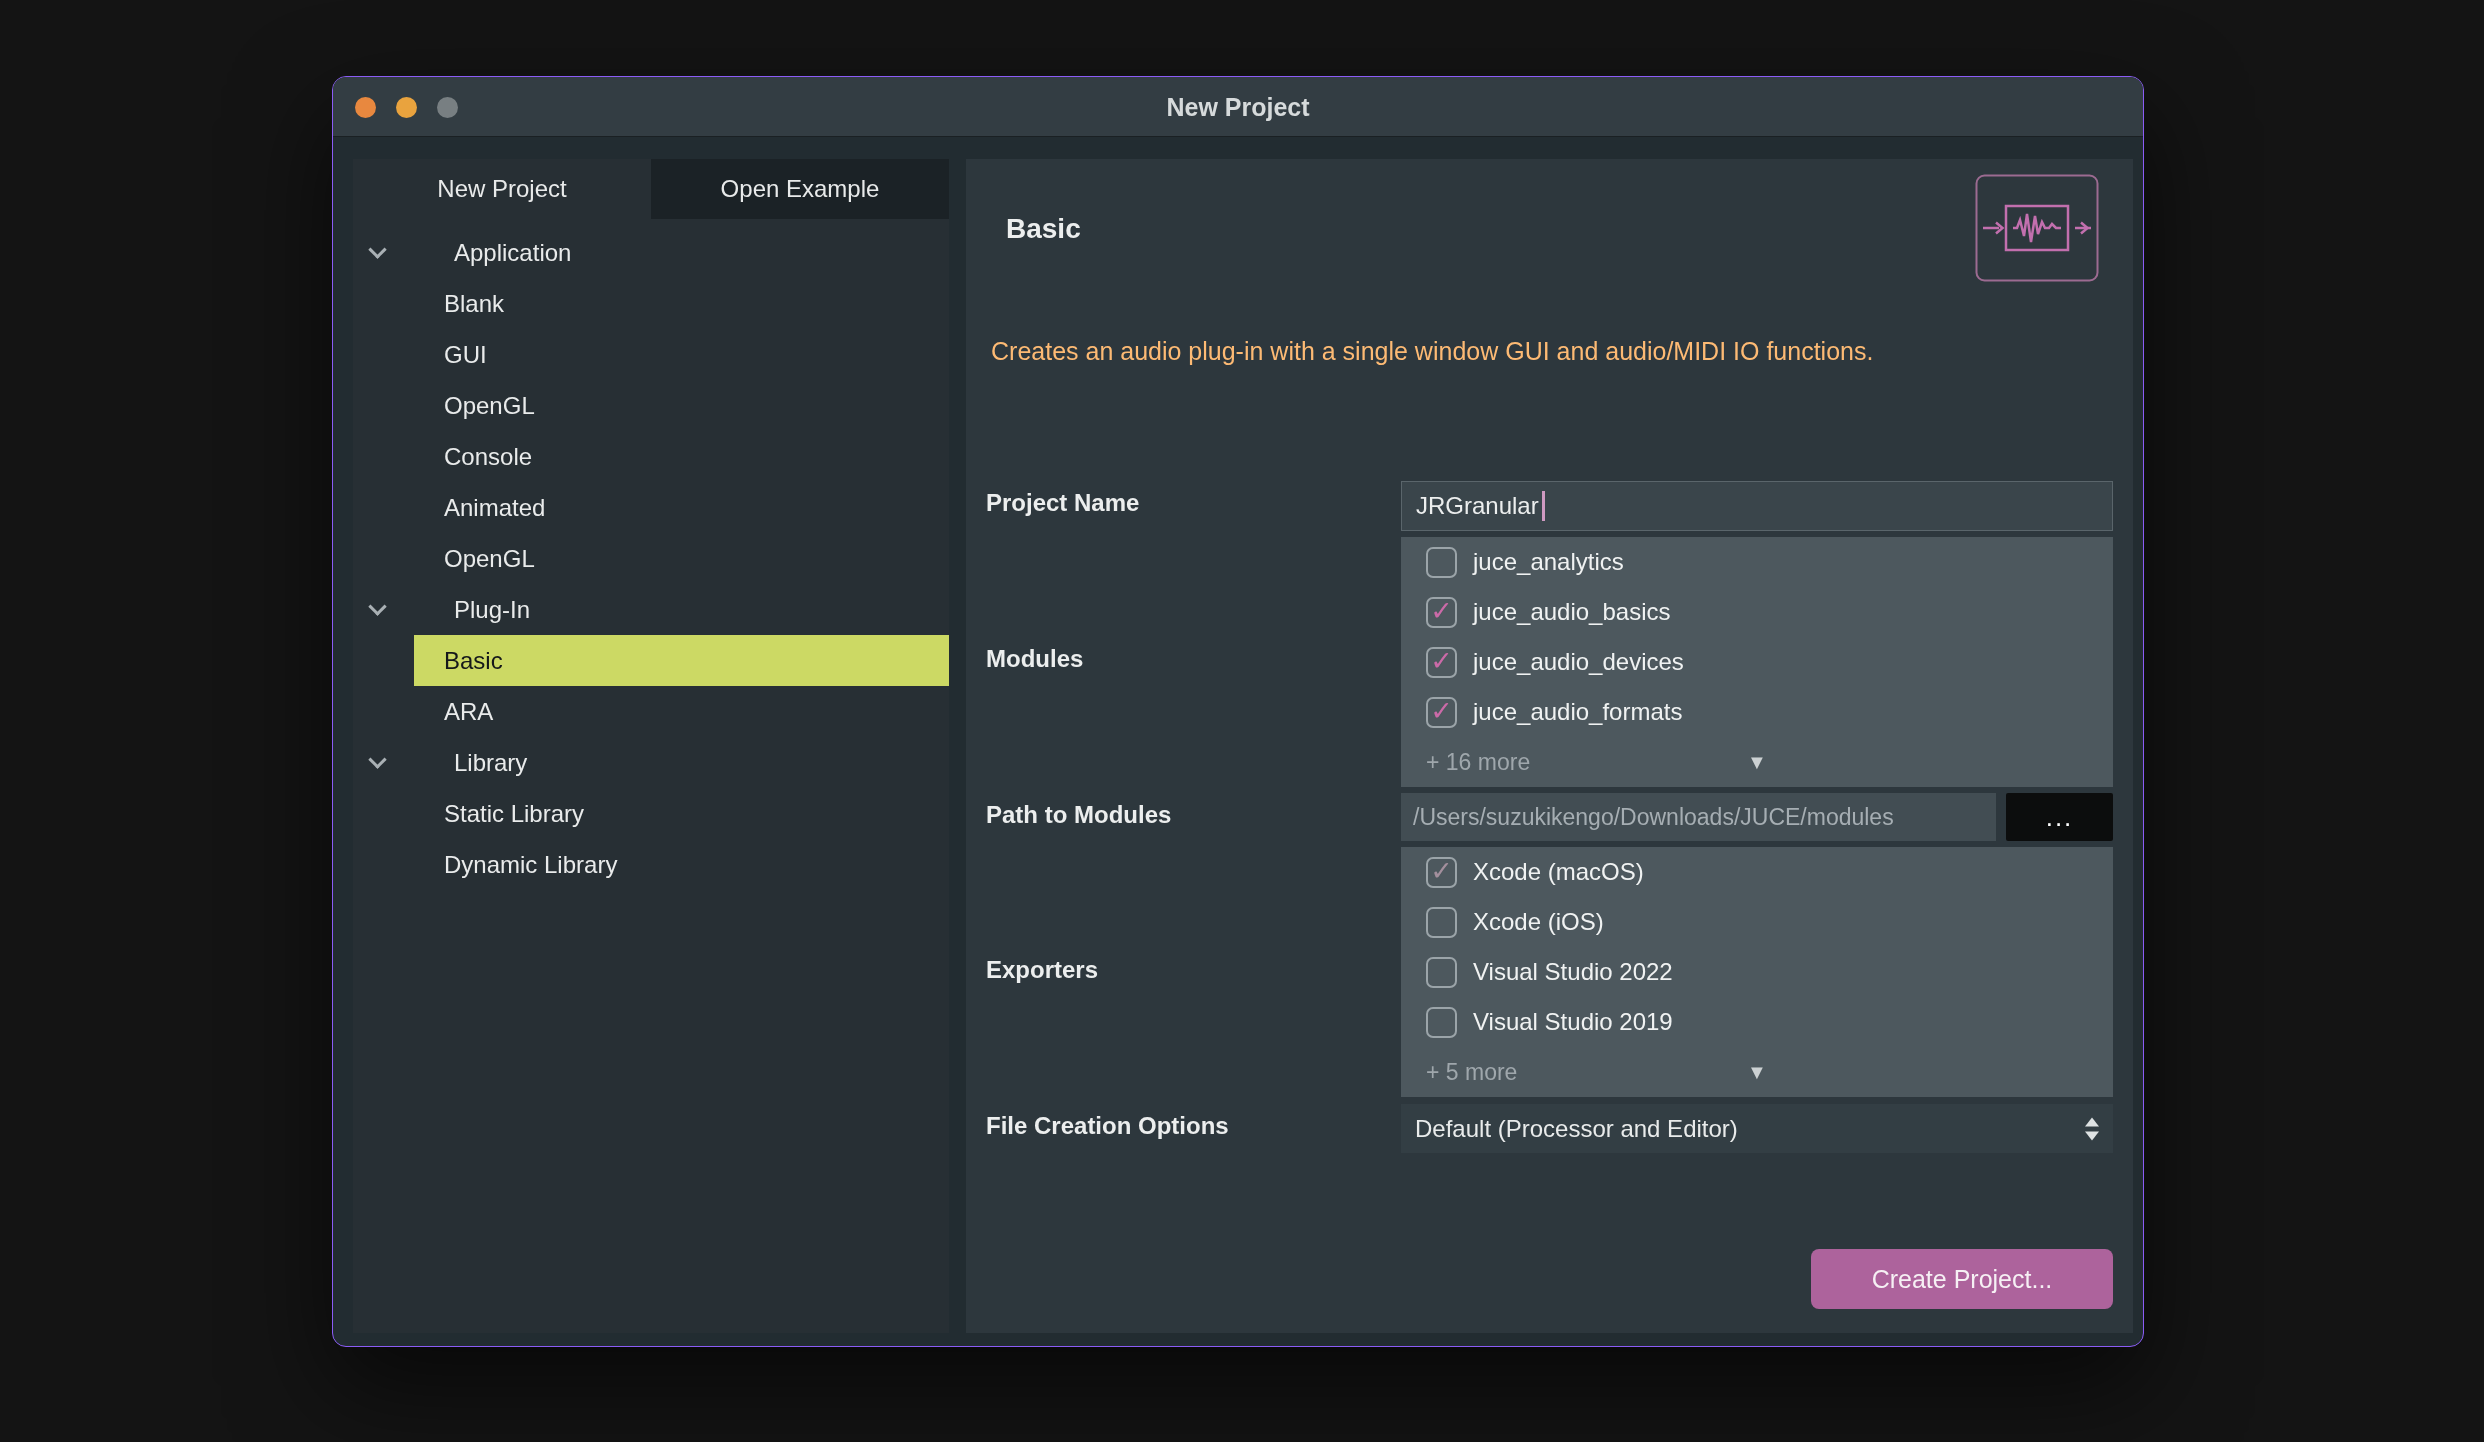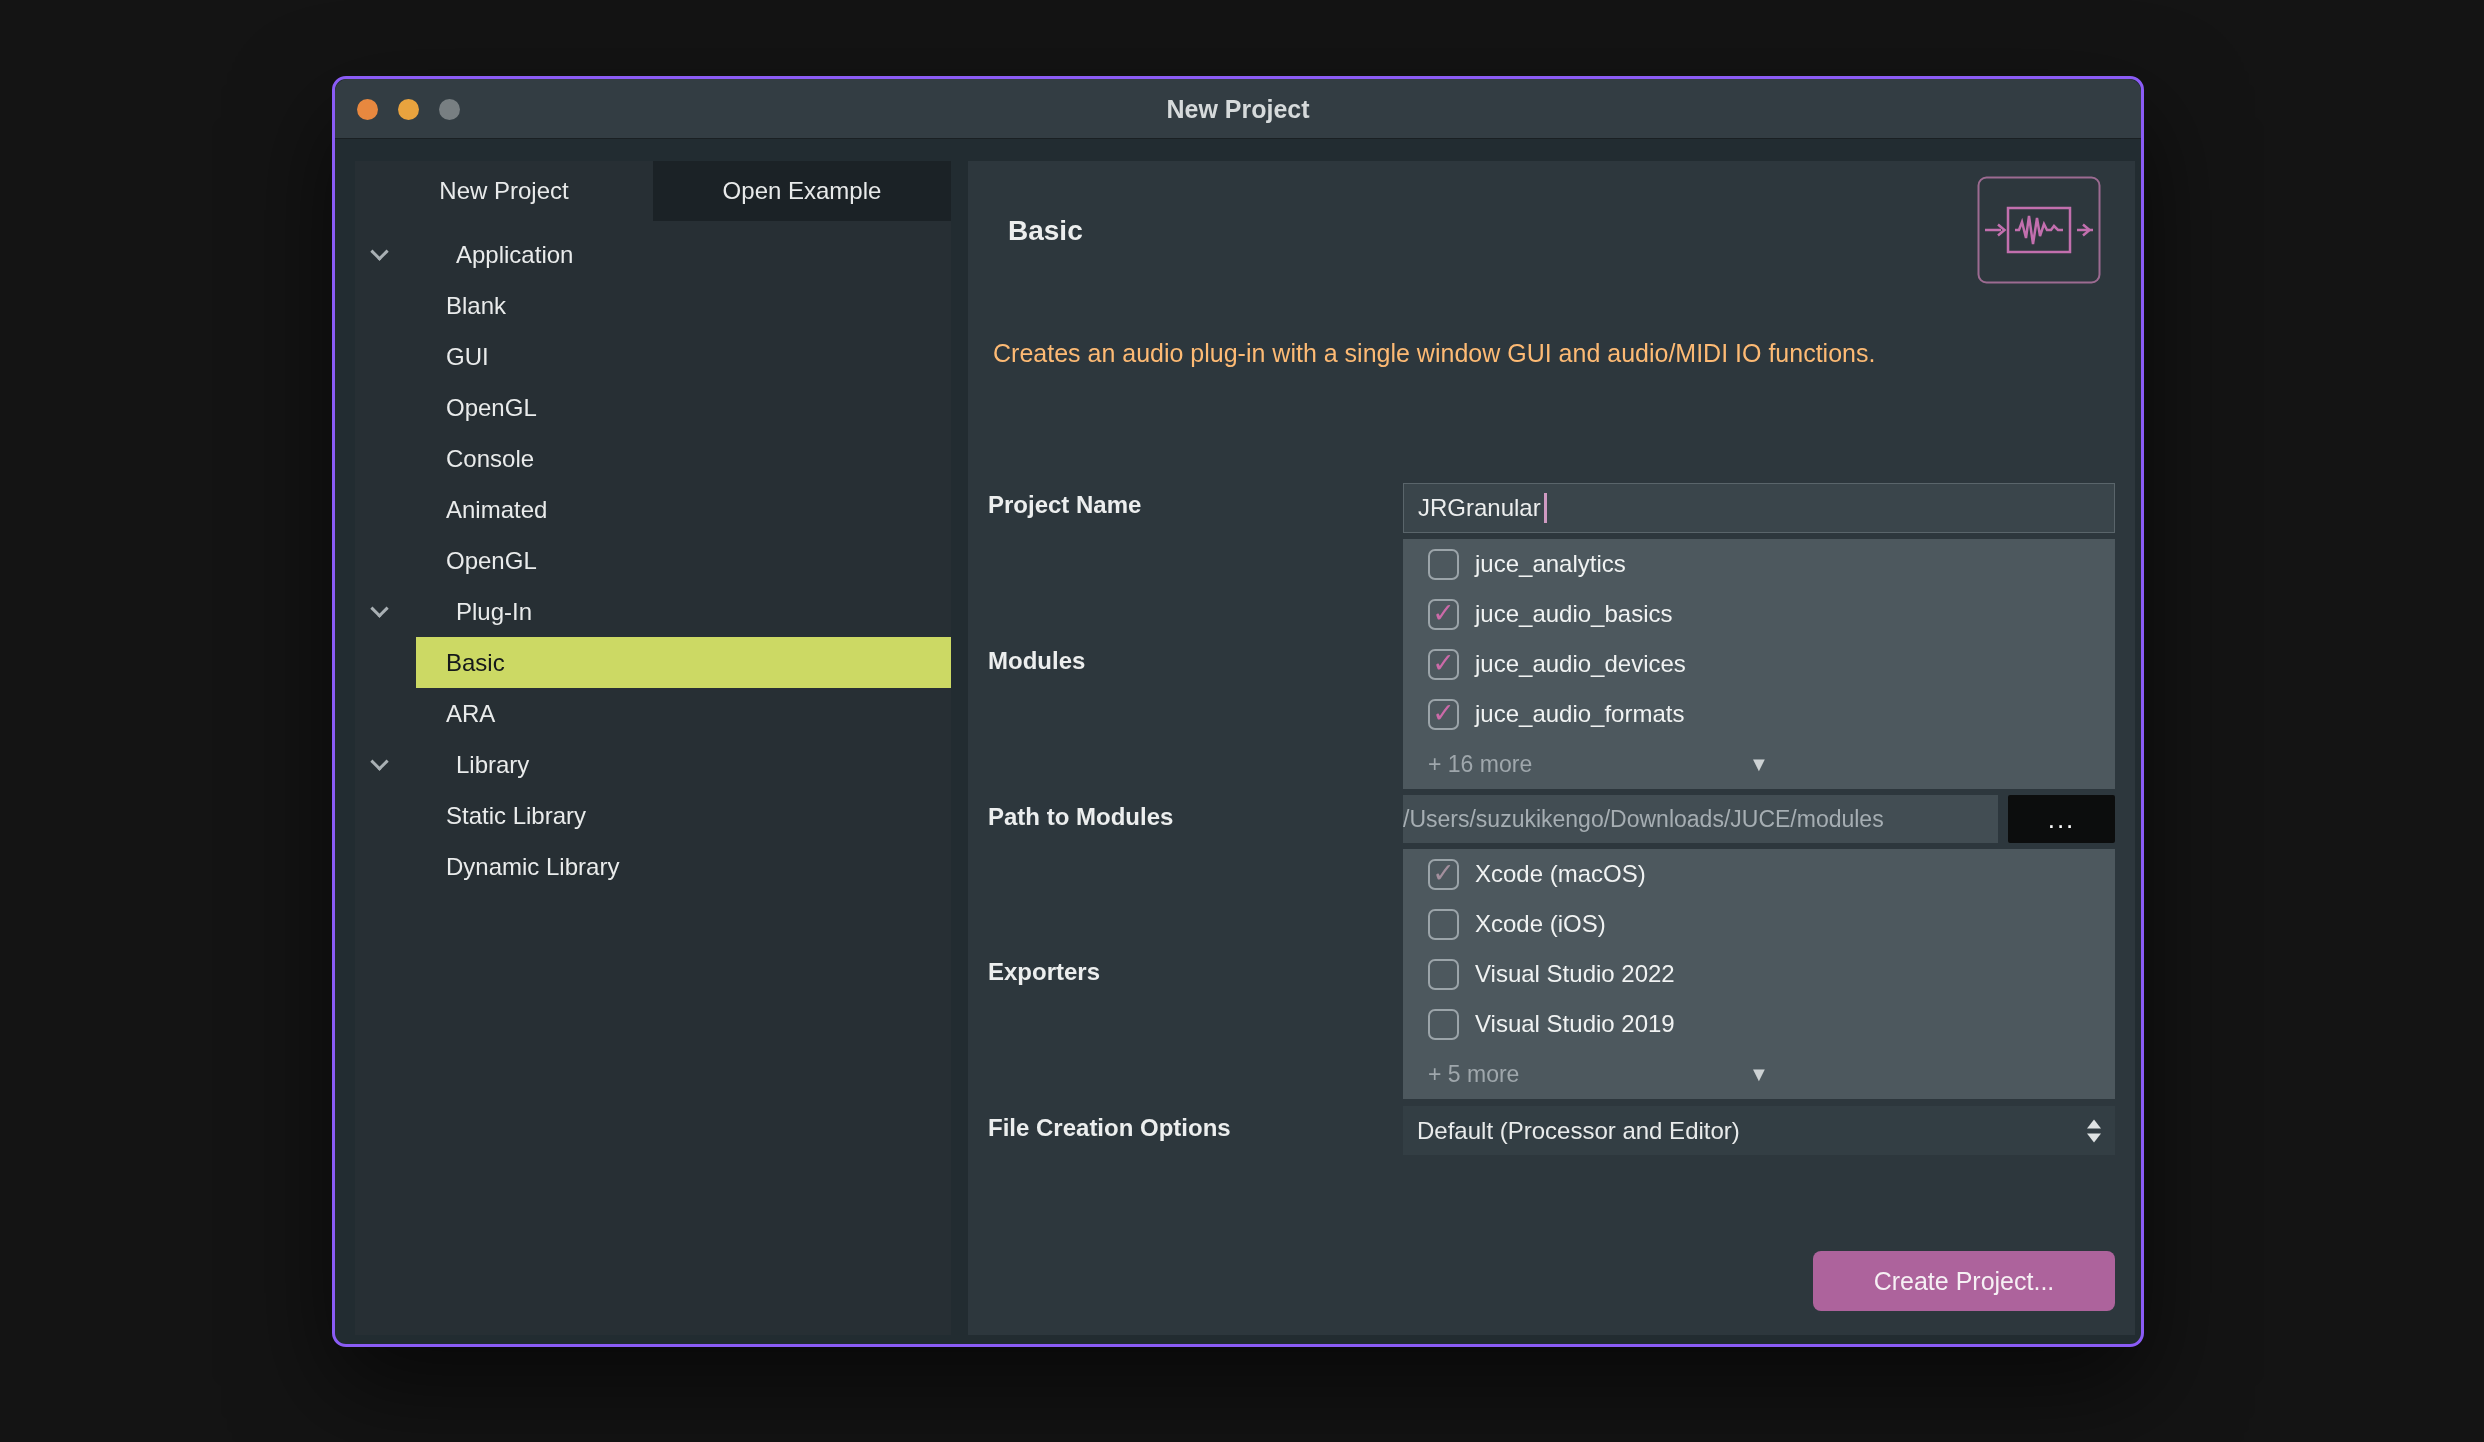--- a/index.html
+++ b/index.html
@@ -2,21 +2,21 @@
 <html><head>
 <meta charset="utf-8">
 <style>
   * { margin:0; padding:0; box-sizing:border-box; }
   html,body { width:2484px; height:1442px; background:#141414; overflow:hidden;
               font-family:"Liberation Sans","DejaVu Sans",sans-serif; }
   .stage { position:relative; width:2484px; height:1442px; background:#141414; }
 
   
   .window { position:absolute; left:332px; top:76px; width:1812px; height:1271px;
-            background:#222c31; border-radius:14px; border:3px solid #8b5cf6;
+            background:#222c31; border-radius:14px; border:1px solid #8b5cf6;
             box-shadow:0 40px 100px rgba(0,0,0,.6); }
 
   .titlebar { position:absolute; left:0; top:0; width:100%; height:60px;
               background:#333d43; border-radius:13px 13px 0 0;
               border-bottom:1px solid #1a2023; }
   .title { position:absolute; left:0; right:0; top:0; height:60px; line-height:60px;
            text-align:center; color:#d6dadb; font-size:25px; font-weight:700; }
   .lights { position:absolute; left:22px; top:0; height:60px; display:flex;
             align-items:center; gap:20px; }
   .light { width:21px; height:21px; border-radius:50%; display:inline-block; cursor:pointer; }
@@ -82,21 +82,21 @@
   .tick { display:none; font-size:27px; font-weight:700; color:#cb6aa8;
           line-height:1; transform:translateY(-1px); }
   .cbox.checked .tick { display:block; }
   .cbox.checked.muted .tick { color:#a38f9d; }
   .lrow.more { position:relative; color:#9fa7ac; font-size:23px; }
   .tri-down { position:absolute; left:50%; transform:translateX(-50%);
               color:#ccd1d3; font-size:20px; }
 
   .path-field { position:absolute; left:435px; top:634px; width:595px; height:48px;
                 background:#424d53; display:flex; align-items:center;
-                font-size:23px; color:#a6aeb3;
+                padding-left:12px; font-size:23px; color:#a6aeb3;
                 white-space:nowrap; overflow:hidden; cursor:text; }
   .browse { position:absolute; left:1040px; top:634px; width:107px; height:48px;
             background:#0c0d0d; color:#ffffff; border:none; border-radius:2px;
             font-size:26px; font-family:inherit; letter-spacing:2px; cursor:pointer; }
 
   .dropdown { position:absolute; left:435px; top:945px; width:712px; height:49px;
               background:#333e44; display:flex; align-items:center;
               padding-left:14px; font-size:24px; color:#e9ebeb; cursor:pointer; }
   .spinner { position:absolute; right:14px; top:50%; transform:translateY(-50%);
              display:flex; flex-direction:column; align-items:center; }

